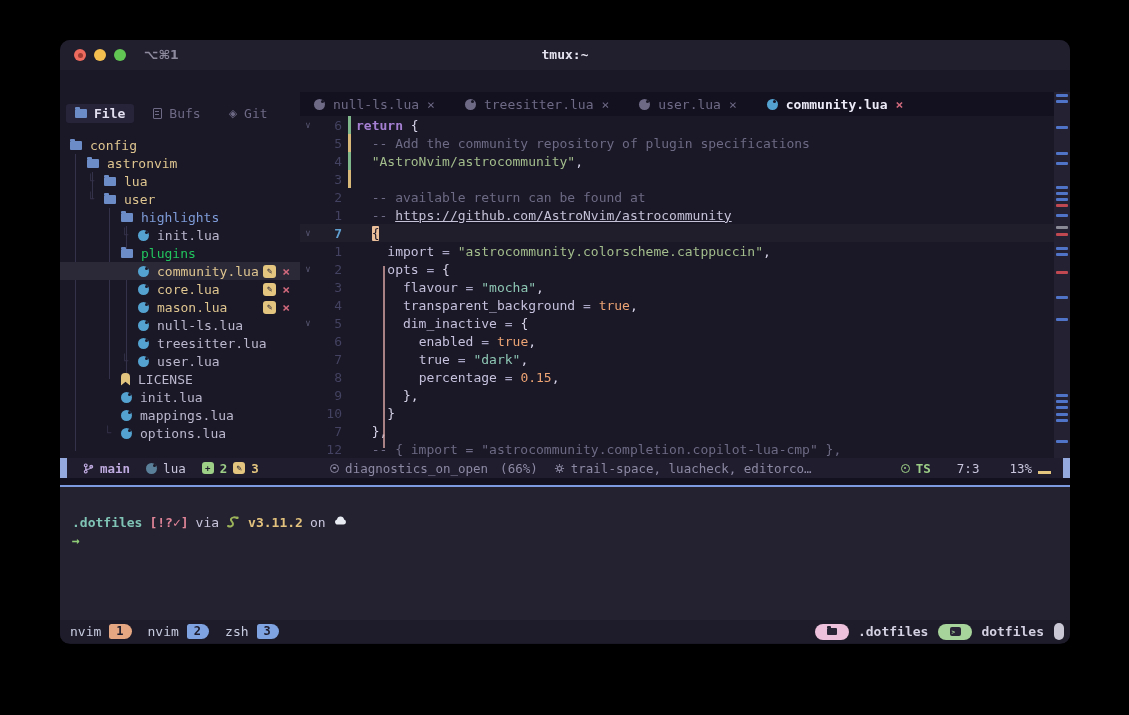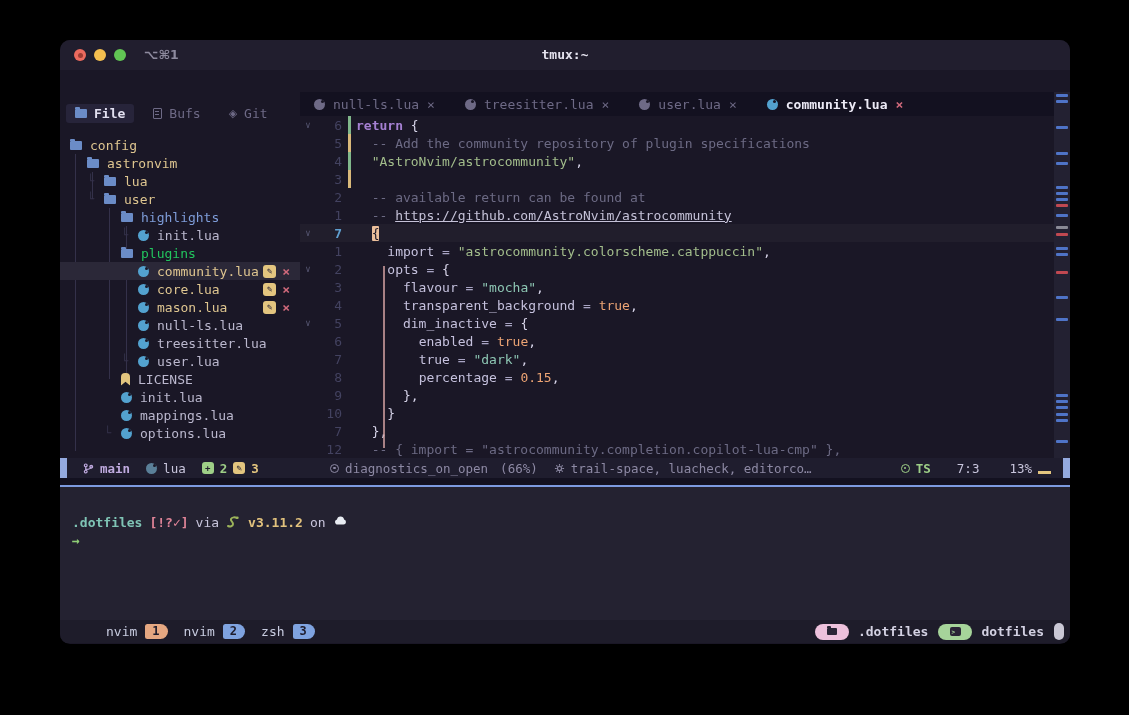--- a/index.html
+++ b/index.html
@@ -570,21 +570,21 @@
             <path d="M3.5 8.5h7a2.6 2.6 0 0 0 .6-5.1A3.6 3.6 0 0 0 4 3.6 2.6 2.6 0 0 0 3.5 8.5z" fill="#e8ecf2"></path>
           </svg>
         </span>
       </div>
       <div class="sh-line">
         <span class="sh-arrow">→</span>
       </div>
     </div>
 
     <div class="tmuxbar">
-      <span id="tmux-windows" style="display:flex;align-items:center;margin-left:36px;">
+      <span id="tmux-windows" style="display:flex;align-items:center;">
           <span class="twin">
             <span class="twname">nvim</span>
             <span class="twbadge act">1</span>
           </span>
           <span class="twin">
             <span class="twname">nvim</span>
             <span class="twbadge">2</span>
           </span>
           <span class="twin">
             <span class="twname">zsh</span>

